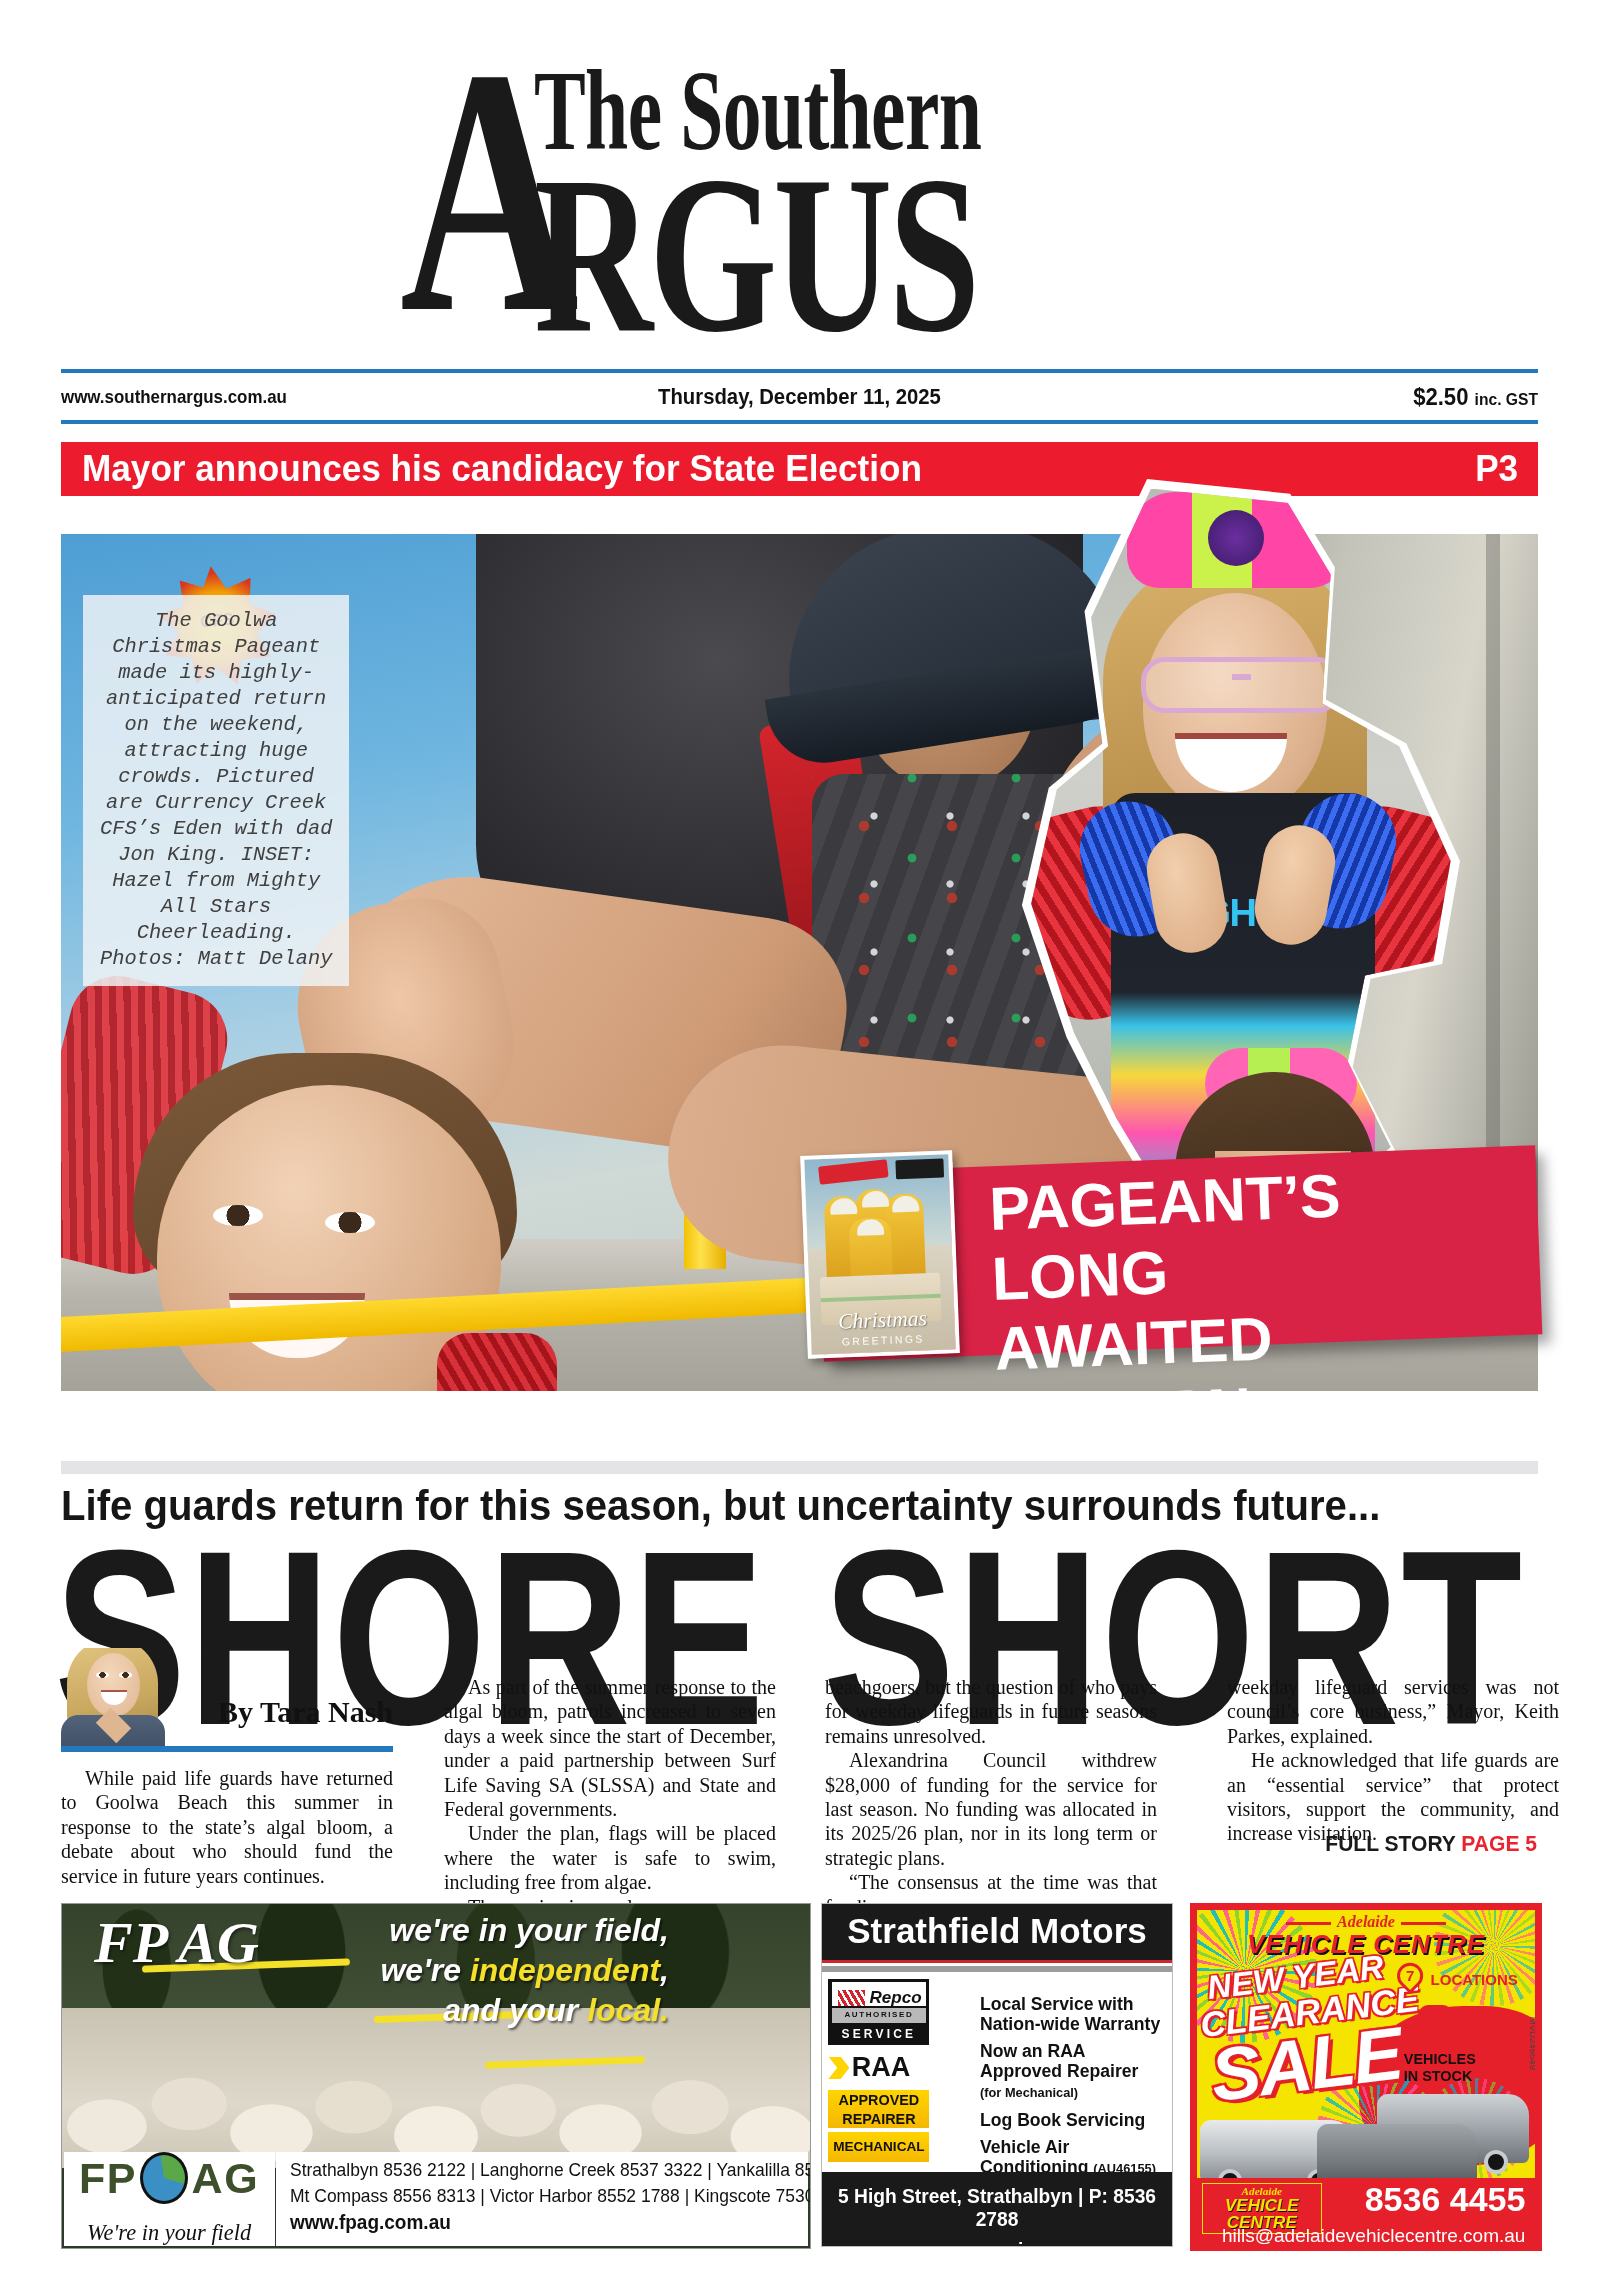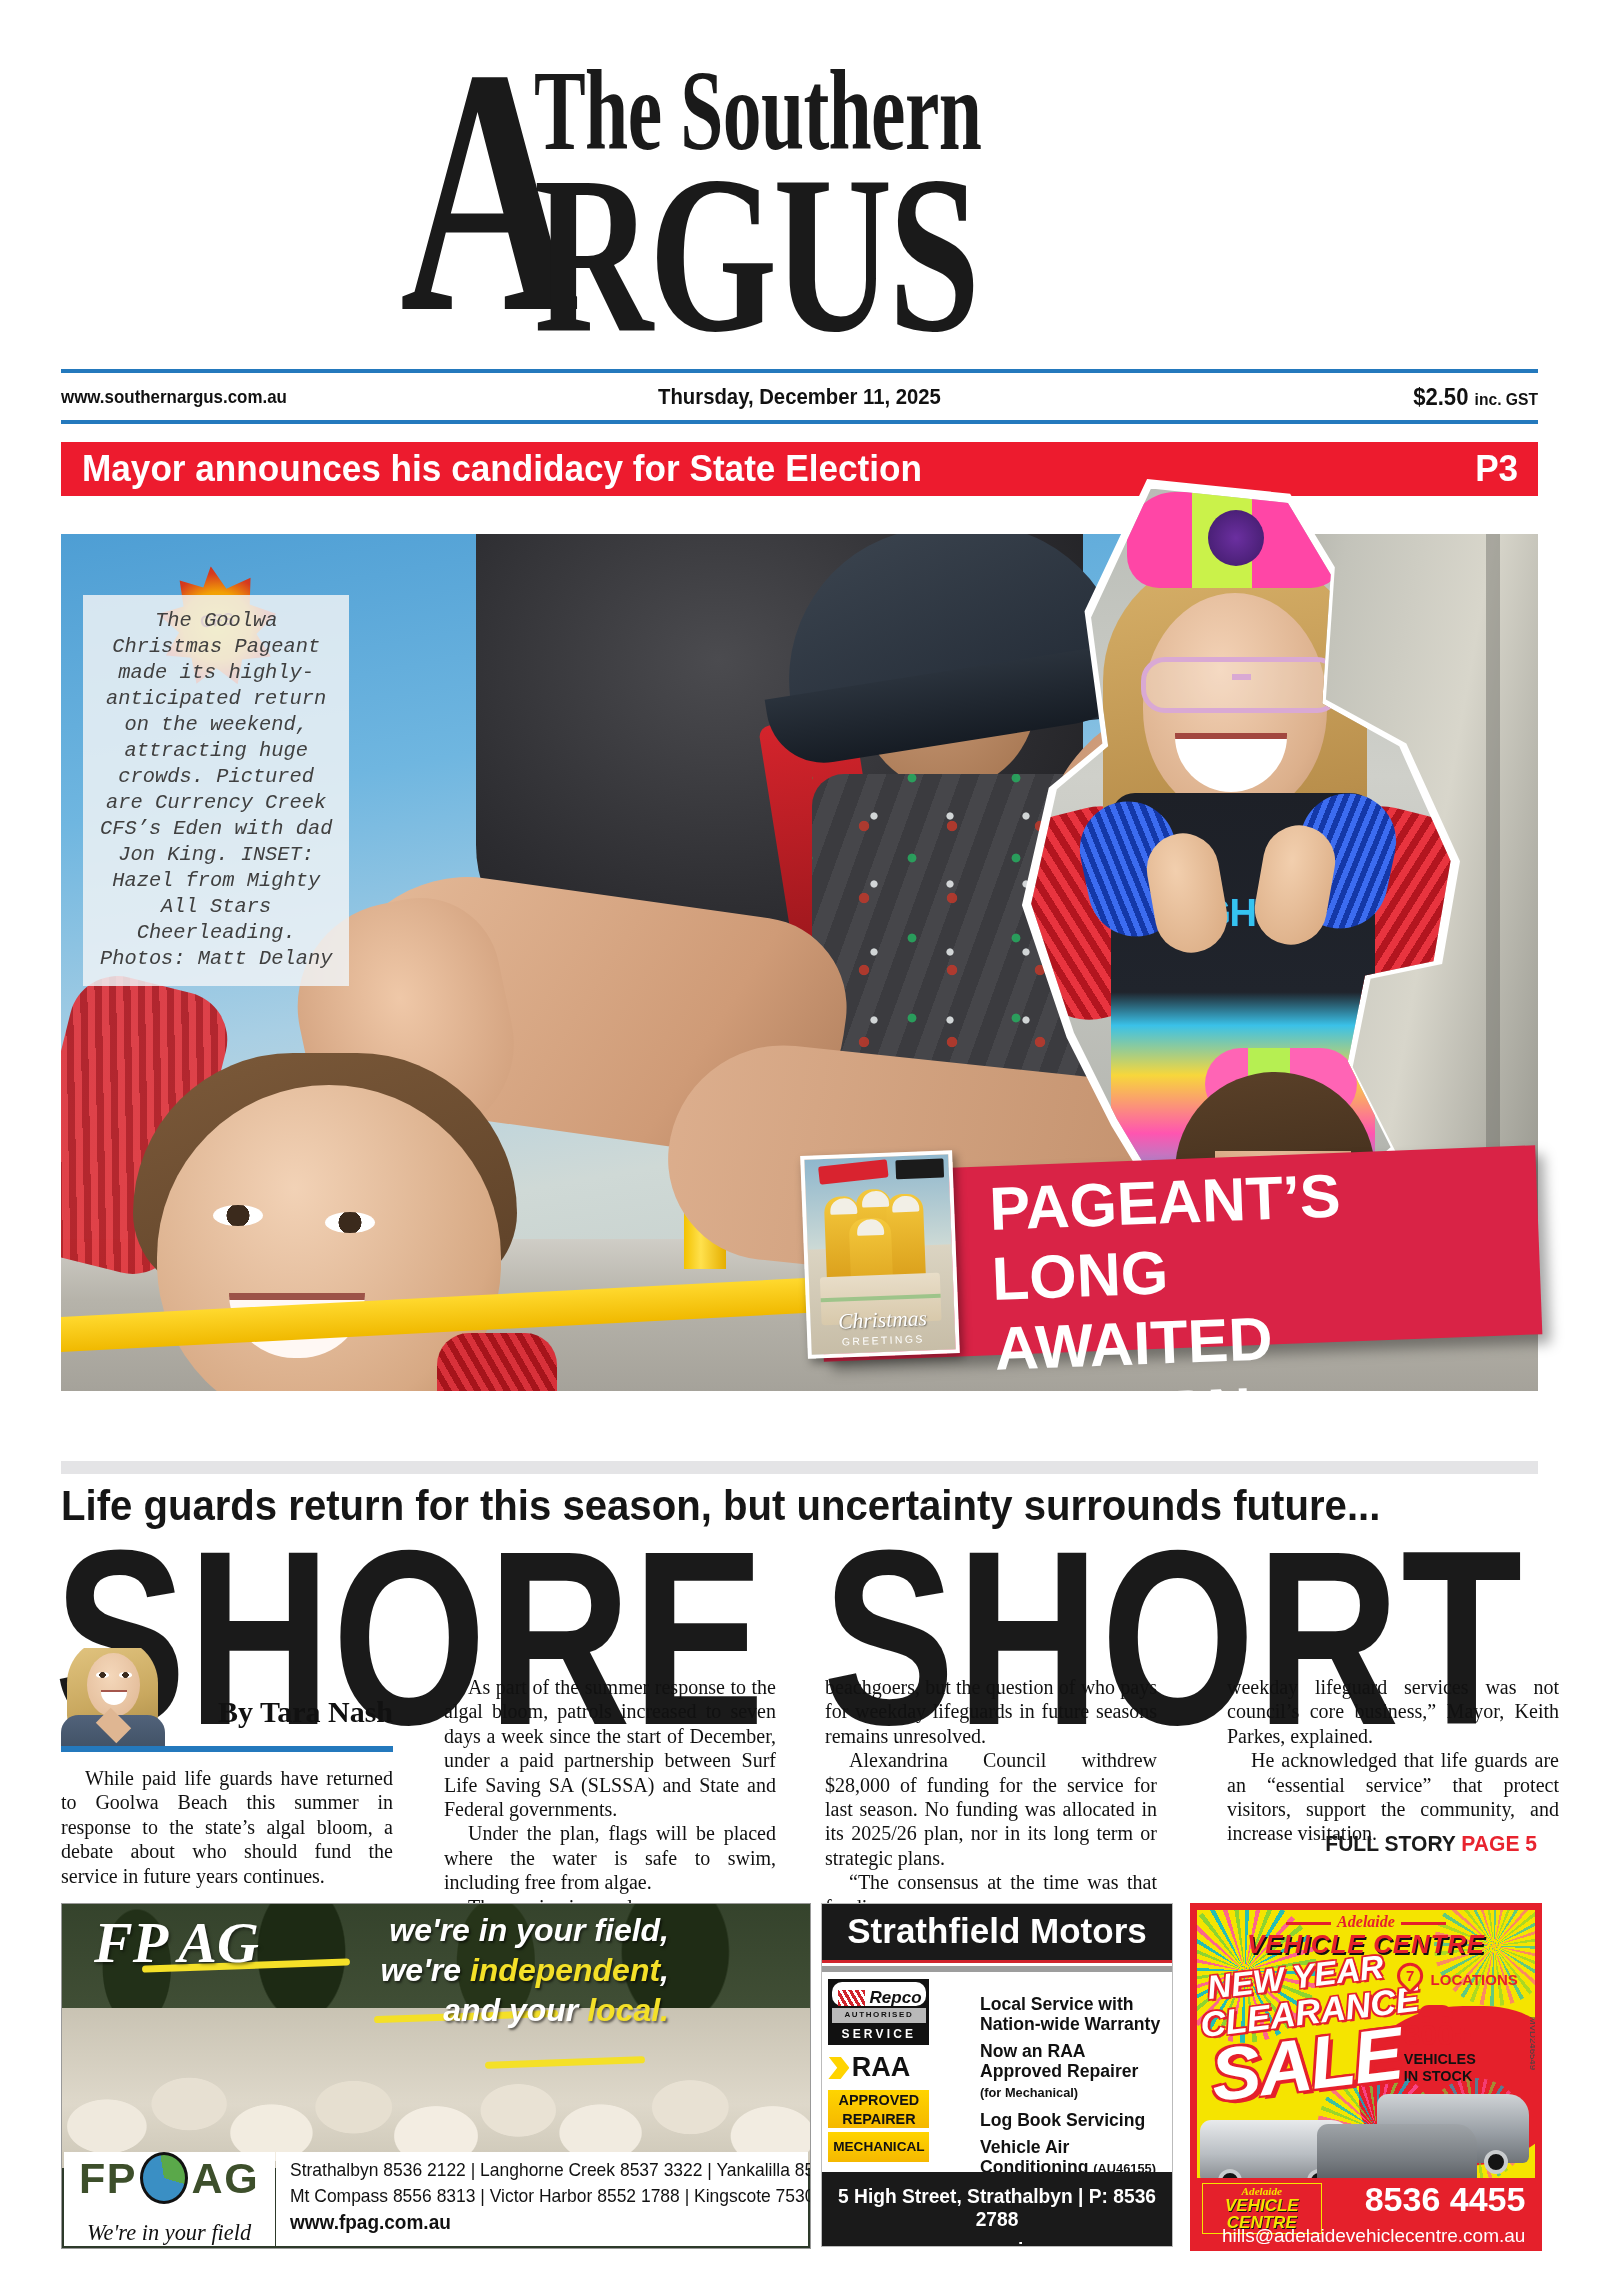--- a/index.html
+++ b/index.html
@@ -747,21 +747,21 @@
     font-family:"Liberation Sans",sans-serif; font-weight:bold;
     font-size:35px; text-align:center; line-height:54px;
   }
   .st-redline{ position:absolute; left:0; top:56px; width:100%; height:3.2px; background:#d1242c; }
   .st-greyline{ position:absolute; left:0; top:62px; width:100%; height:5.6px; background:#9d9d9d; }
   .st-body{ position:absolute; left:0; top:72px; width:100%; height:200px; }
   .st-logos{ position:absolute; left:6.4px; top:3.2px; width:101px; }
   .st-repco{
     width:101px; height:66px; background:#111; position:relative; margin-bottom:5.6px;
   }
-  .st-repco-top{position:absolute;left:3.2px;top:3.2px;right:3.2px;height:24px;background:#fff;border-radius:10px;}
+  .st-repco-top{position:absolute;left:3.2px;top:3.2px;right:3.2px;height:24px;background:#fff;}
   .st-repco-red{position:absolute;left:6.4px;top:7.2px;width:27px;height:16px;
     background:repeating-linear-gradient(60deg,#d1242c 0 3.2px, #fff 3.2px 5.6px);}
   .st-repco-word{position:absolute;left:38px;top:5.6px;font-family:"Liberation Sans",sans-serif;
     font-weight:bold;font-style:italic;font-size:17px;color:#111;}
   .st-repco-auth{position:absolute;left:3.2px;top:29px;right:3.2px;height:14.4px;background:#b9b9b9;
     color:#111;font-family:"Liberation Sans",sans-serif;font-weight:bold;font-size:8px;
     letter-spacing:1.6px;text-align:center;line-height:14.4px;}
   .st-repco-srv{position:absolute;left:3.2px;bottom:3.2px;right:3.2px;height:16px;color:#fff;
     font-family:"Liberation Sans",sans-serif;font-weight:bold;font-size:12px;
     letter-spacing:3.2px;text-align:center;line-height:16px;}

